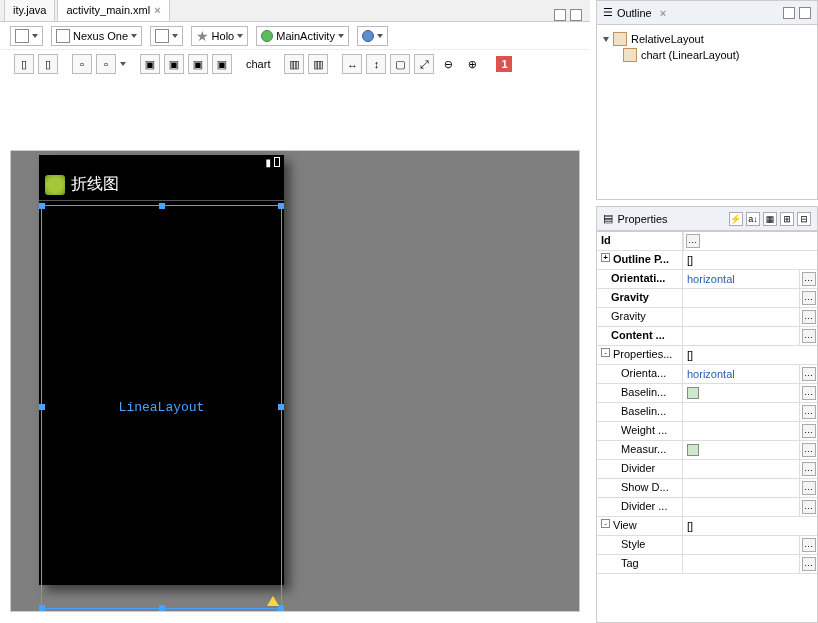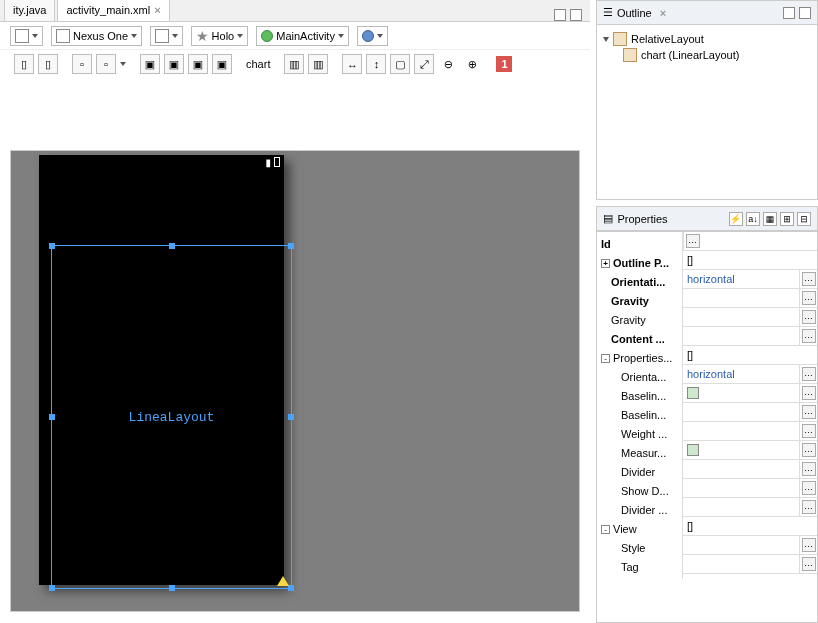--- a/index.html
+++ b/index.html
@@ -31,21 +31,21 @@
   .red-badge { width: 16px; height: 16px; background: #d9534f; color: #fff; display: inline-flex; align-items: center; justify-content: center; font-weight: bold; }
 
   .canvas-area { position: absolute; left: 10px; top: 150px; width: 570px; height: 462px; background: #7f7f7f; border: 1px solid #ccc; }
   .device { position: absolute; left: 28px; top: 4px; width: 245px; height: 430px; background: #000; box-shadow: 6px 6px 10px rgba(0,0,0,0.5); }
   .statusbar { height: 14px; background: #000; display: flex; justify-content: flex-end; align-items: center; padding-right: 4px; gap: 3px; }
   .sig { color: #fff; font-size: 10px; }
   .bat { width: 6px; height: 10px; border: 1px solid #fff; }
   .titlebar { height: 32px; background: #000; display: flex; align-items: center; gap: 6px; padding-left: 6px; border-bottom: 1px solid #555; }
   .app-ico { width: 20px; height: 20px; background: radial-gradient(circle, #a4c639 50%, #6f9a1e 100%); border-radius: 3px; }
   .app-title { color: #fff; font-size: 16px; font-family: "Microsoft YaHei","SimHei",sans-serif; }
-  .selected-layout { position: absolute; left: 12px; top: 50px; width: 241px; height: 344px; border: 1px solid #4aa3ff; margin-top: 40px; }
+  .selected-layout { position: absolute; left: 2px; top: 50px; width: 241px; height: 404px; border: 1px solid #4aa3ff; }
   .sel-handle { width: 6px; height: 6px; background: #4aa3ff; position: absolute; }
   .layout-label { position: absolute; left: 50%; top: 50%; transform: translate(-50%,-50%); color: #4aa3ff; font-family: "Courier New", monospace; font-size: 13px; }
   .warn-tri { position: absolute; right: 2px; bottom: 2px; width: 0; height: 0; border-left: 6px solid transparent; border-right: 6px solid transparent; border-bottom: 10px solid #f4d742; }
 
   
   .rightcol { position: absolute; left: 596px; top: 0; width: 222px; height: 623px; display: flex; flex-direction: column; }
   .outline-pane { height: 200px; border: 1px solid #ccc; display: flex; flex-direction: column; }
   .pane-title { height: 24px; background: #eef2f7; border-bottom: 1px solid #ccc; display: flex; align-items: center; gap: 4px; padding: 0 6px; }
   .pane-title .close { margin-left: 4px; color: #999; font-weight: bold; }
   .pane-title-right { margin-left: auto; display: flex; gap: 4px; }
@@ -53,21 +53,21 @@
   .tree-row { display: flex; align-items: center; gap: 4px; padding: 1px 0; }
   .twist { width: 0; height: 0; border-left: 3px solid transparent; border-right: 3px solid transparent; border-top: 5px solid #555; display: inline-block; }
   .layout-ico { width: 14px; height: 14px; border: 1px solid #c0935a; background: #f2e2c5; display: inline-block; }
 
   .props-pane { flex: 1; border: 1px solid #ccc; margin-top: 6px; display: flex; flex-direction: column; overflow: hidden; }
   .props-header { height: 24px; background: #eef2f7; border-bottom: 1px solid #ccc; display: flex; align-items: center; gap: 4px; padding: 0 6px; }
   .props-toolbar { margin-left: auto; display: flex; gap: 3px; align-items: center; }
   .mini-ico { width: 14px; height: 14px; border: 1px solid #aaa; background: #fff; display: inline-block; font-size: 9px; text-align: center; line-height: 12px; }
   .props-table { flex: 1; overflow: auto; border-top: 1px solid #ccc; }
   .prow { display: flex; border-bottom: 1px solid #ddd; height: 19px; align-items: stretch; }
-  .pcell-label { width: 86px; padding: 12px 4px; border-right: 1px solid #ddd; background: #fff; display: flex; align-items: center; gap: 3px; overflow: hidden; white-space: nowrap; }
+  .pcell-label { width: 86px; padding: 2px 4px; border-right: 1px solid #ddd; background: #fff; display: flex; gap: 3px; overflow: hidden; white-space: nowrap; }
   .pcell-label.bold { font-weight: bold; }
   .pcell-label .exp { width: 9px; height: 9px; border: 1px solid #888; font-size: 8px; line-height: 8px; text-align: center; display: inline-block; }
   .pcell-val { flex: 1; padding: 2px 4px; display: flex; align-items: center; overflow: hidden; white-space: nowrap; }
   .pcell-val.link { color: #2a5db0; }
   .pcell-btn { width: 18px; border-left: 1px solid #ddd; display: flex; align-items: center; justify-content: center; }
   .ellipsis-btn { width: 14px; height: 14px; border: 1px solid #aaa; background: #f4f4f4; font-size: 9px; line-height: 11px; text-align: center; }
   .color-swatch { width: 12px; height: 12px; border: 1px solid #888; background: #cde8cd; display: inline-block; }
   .indent1 { padding-left: 14px; }
   .indent2 { padding-left: 24px; }
 </style>
@@ -147,20 +147,24 @@
     <span class="tsep"></span>
     <span class="red-badge">1</span>
   </div>
 
   <div class="canvas-area">
     <div class="device">
       <div class="statusbar">
         <span class="sig">▮</span>
         <span class="bat"></span>
       </div>
+      <div class="titlebar">
+        <span class="app-ico"></span>
+        <span class="app-title">折线图</span>
+      </div>
       <div class="selected-layout">
         <span class="sel-handle" style="left:-3px;top:-3px"></span>
         <span class="sel-handle" style="left:50%;top:-3px;margin-left:-3px"></span>
         <span class="sel-handle" style="right:-3px;top:-3px"></span>
         <span class="sel-handle" style="left:-3px;top:50%;margin-top:-3px"></span>
         <span class="sel-handle" style="right:-3px;top:50%;margin-top:-3px"></span>
         <span class="sel-handle" style="left:-3px;bottom:-3px"></span>
         <span class="sel-handle" style="left:50%;bottom:-3px;margin-left:-3px"></span>
         <span class="sel-handle" style="right:-3px;bottom:-3px"></span>
         <span class="layout-label">LineaLayout</span>

